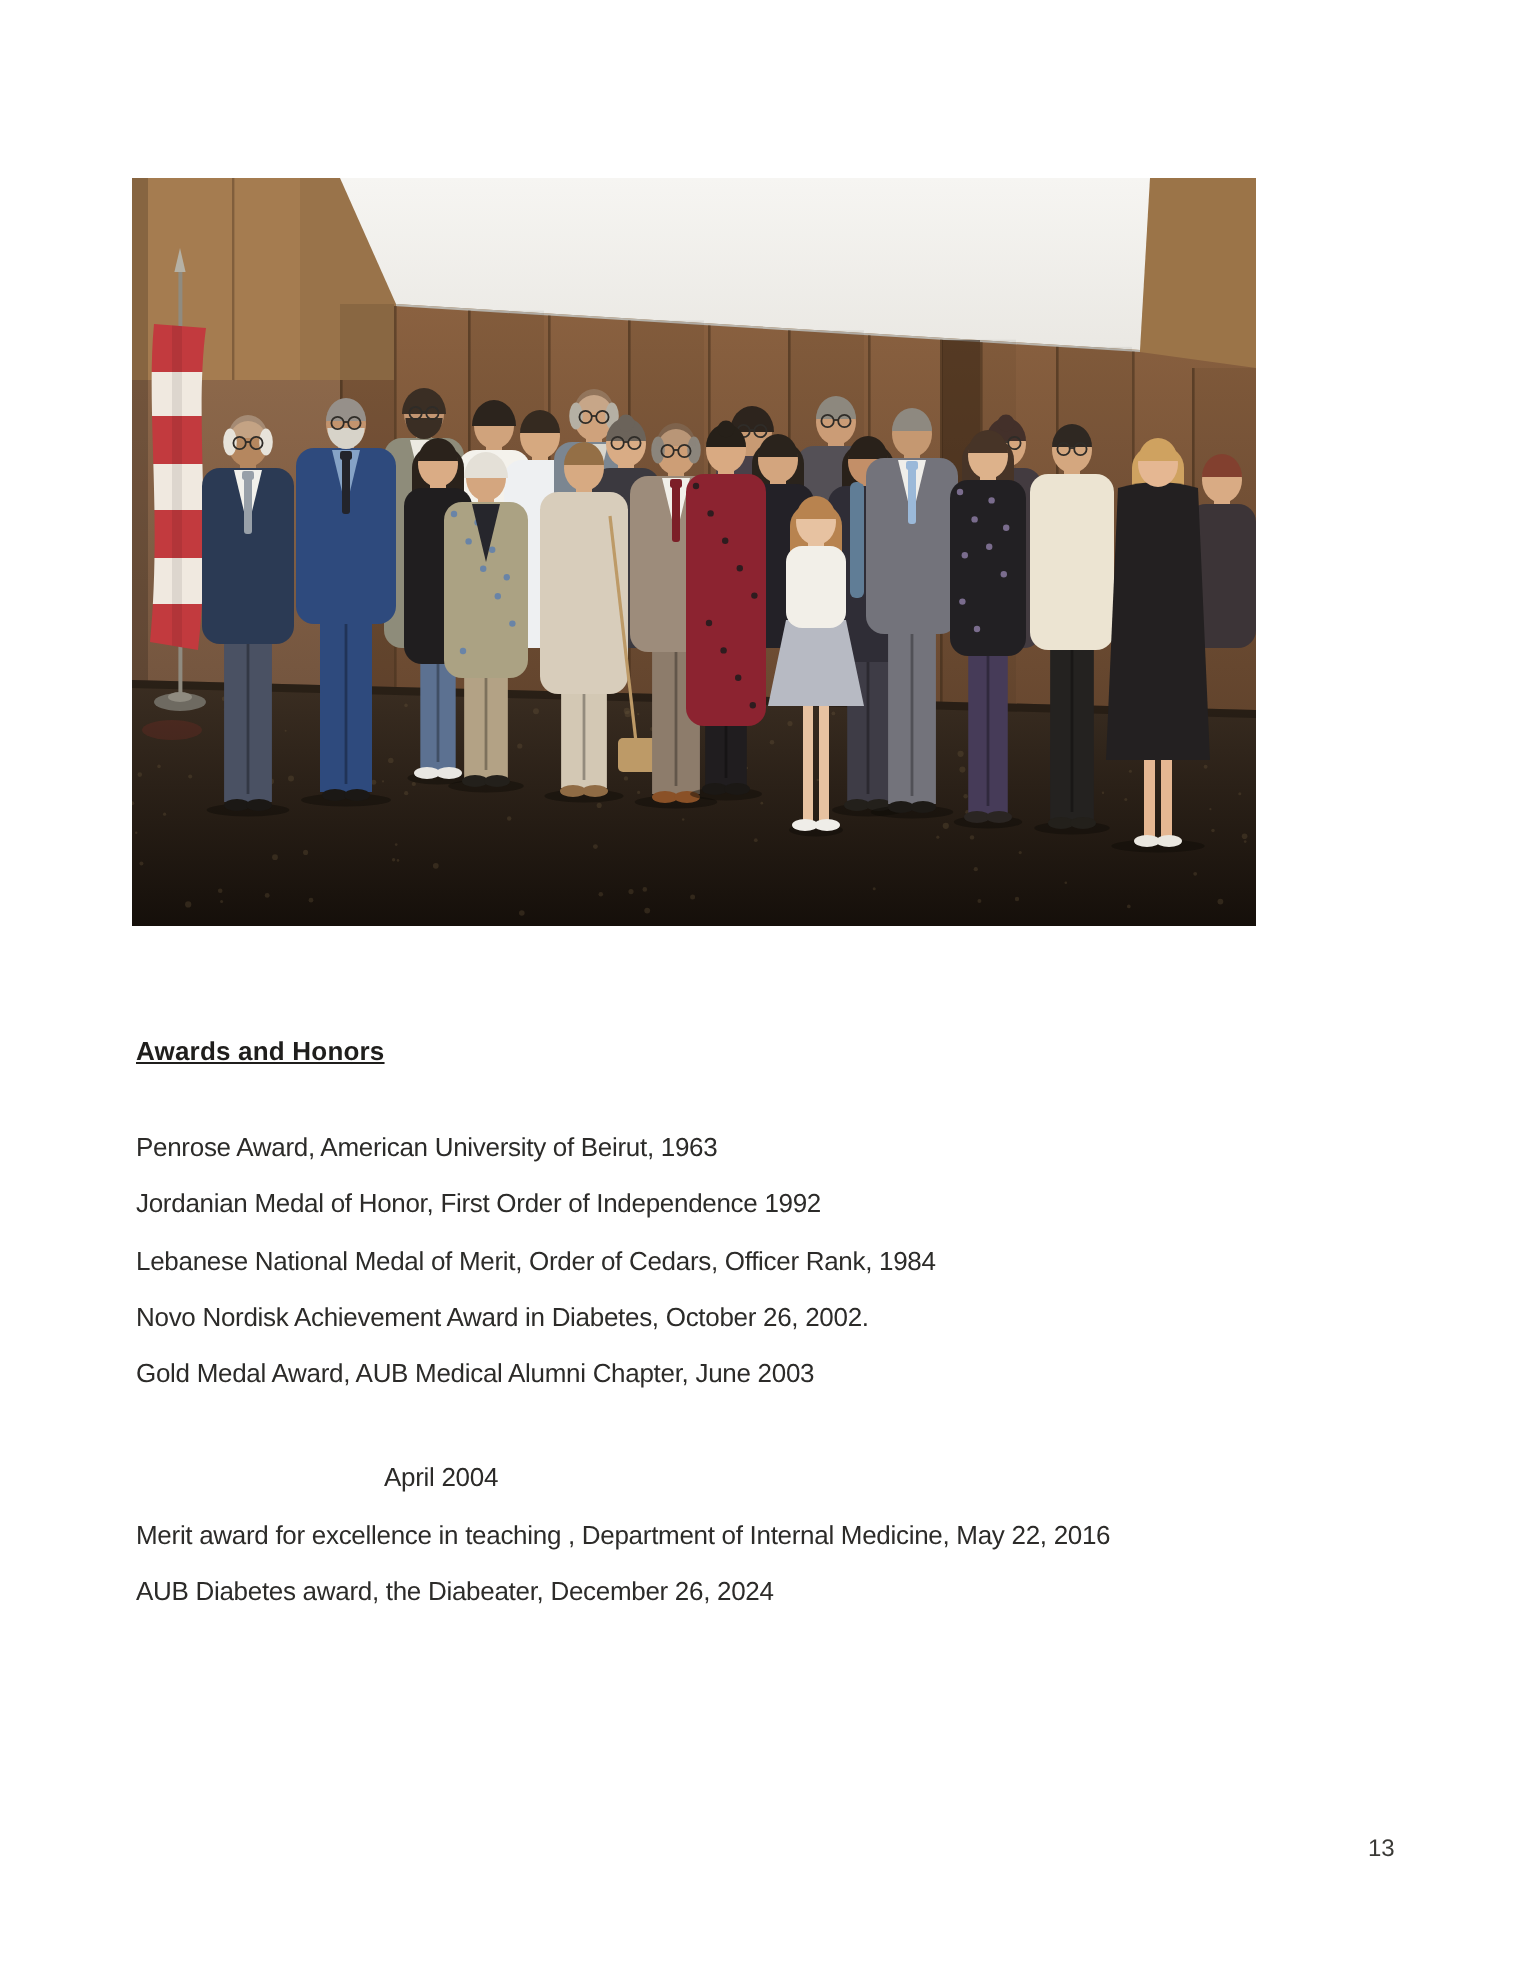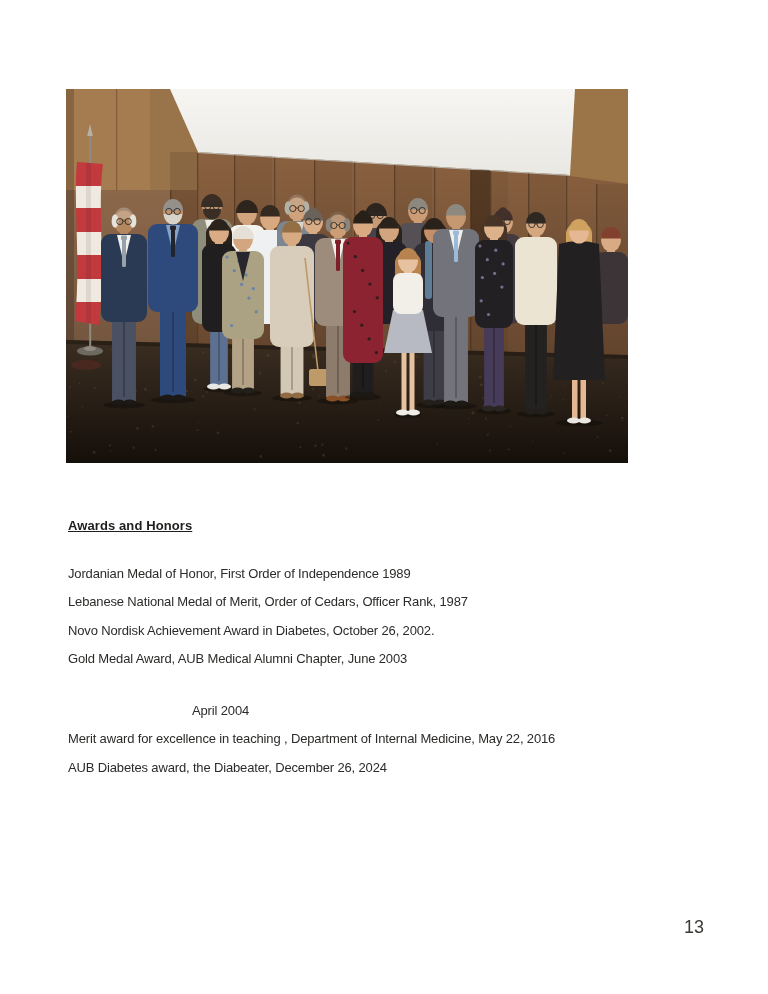--- a/index.html
+++ b/index.html
@@ -21,21 +21,21 @@
   .awards{
     position:absolute;left:68px;top:560px;width:660px;
     font-size:13px;color:#2c2b29;letter-spacing:-0.15px;
   }
   .award-line{
     height:28.3px;line-height:28.3px;white-space:nowrap;
   }
   .award-line.indent{padding-left:124px;margin-top:24px;}
   .page-number{
     position:absolute;left:684px;top:917px;
-    font-size:18px;color:#3a3936;
+    font-size:12px;color:#3a3936;
   }
 </style>
 </head>
 <body>
 
 <div class="page">
 
   <figure class="photo">
     <svg id="photo-svg" viewBox="0 0 562 374" preserveAspectRatio="none">
         <defs>
@@ -506,22 +506,23 @@
           <ellipse cx="518.5" cy="331.5" rx="6.5" ry="3" fill="#eae7e0"></ellipse>
           <ellipse cx="513" cy="143" rx="10" ry="11.5" fill="#e5b792"></ellipse>
           <path d="M 503 141.5 A 10 11.5 0 0 1 523 141.5 Z" fill="#cfa260"></path>
         </g>
       </svg>
   </figure>
 
   <h2 class="heading">Awards and Honors</h2>
 
   <div class="awards">
-    <div class="award-line">Jordanian Medal of Honor, First Order of Independence 1989</div>
-    <div class="award-line">Lebanese National Medal of Merit, Order of Cedars, Officer Rank, 1987</div>
+    <div class="award-line">Penrose Award, American University of Beirut, 1963</div>
+    <div class="award-line">Jordanian Medal of Honor, First Order of Independence 1992</div>
+    <div class="award-line">Lebanese National Medal of Merit, Order of Cedars, Officer Rank, 1984</div>
     <div class="award-line">Novo Nordisk Achievement Award in Diabetes, October 26, 2002.</div>
     <div class="award-line">Gold Medal Award, AUB Medical Alumni Chapter, June 2003</div>
     <div class="award-line indent">April 2004</div>
     <div class="award-line">Merit award for excellence in teaching , Department of Internal Medicine, May 22, 2016</div>
     <div class="award-line">AUB Diabetes award, the Diabeater, December 26, 2024</div>
   </div>
 
   <div class="page-number">13</div>
 
 </div>

